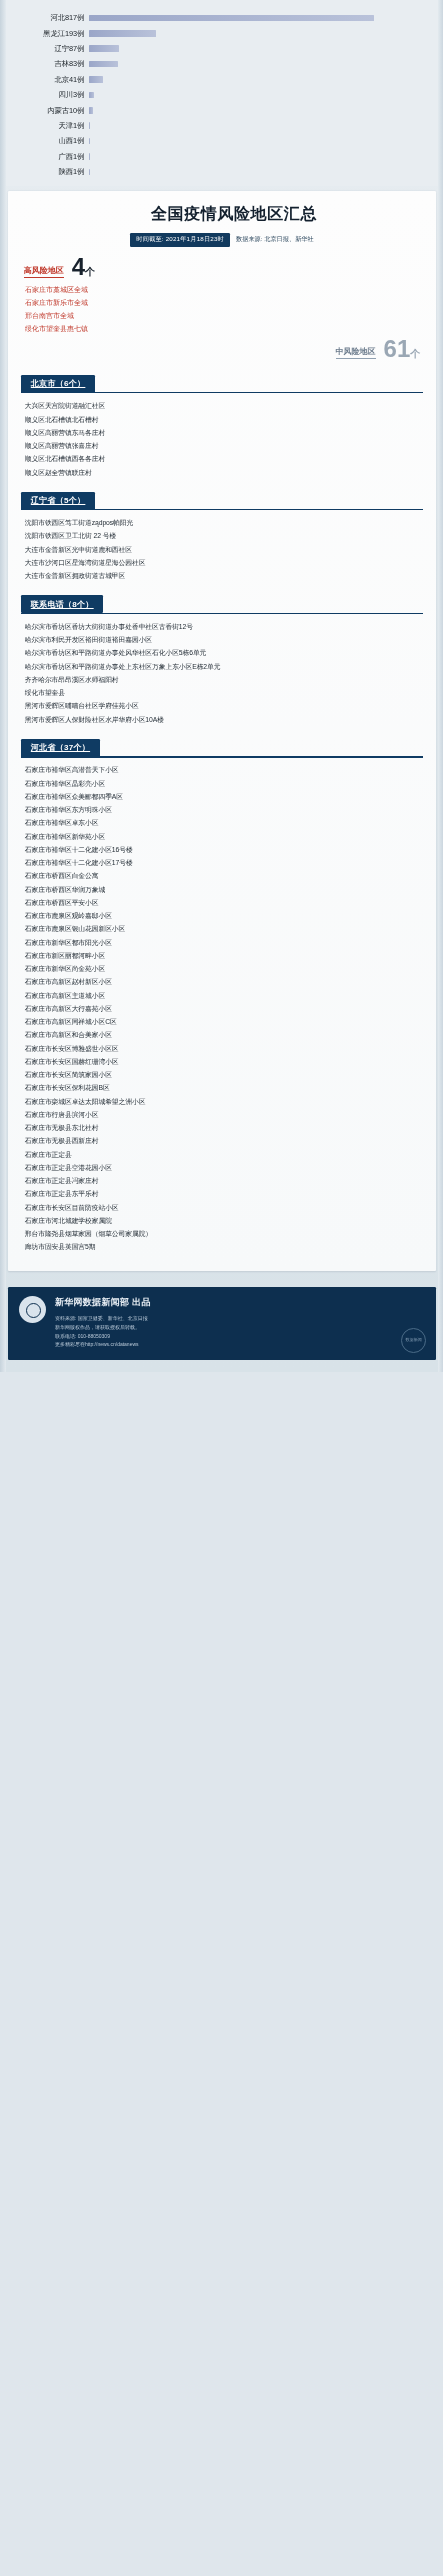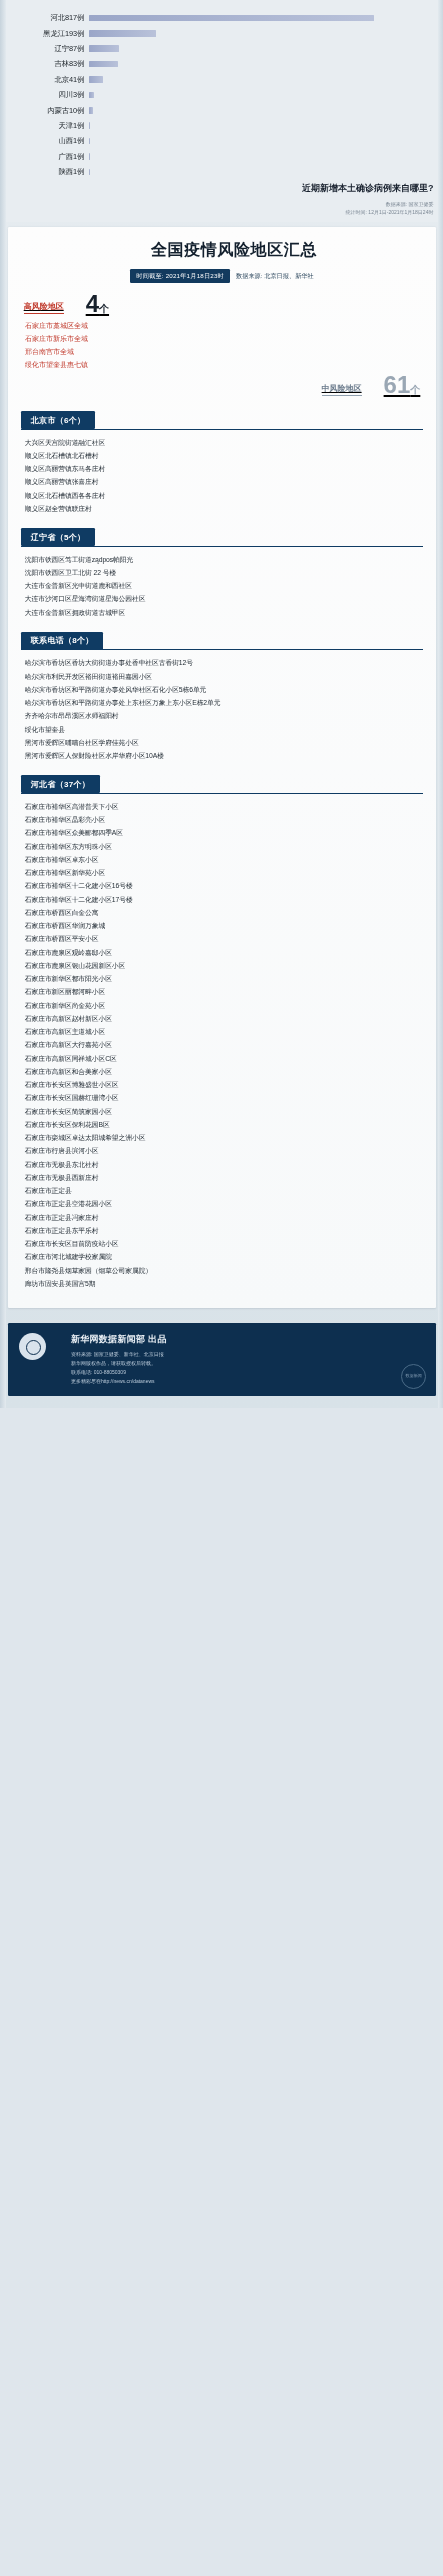--- a/index.html
+++ b/index.html
@@ -94,22 +94,21 @@
     color: #1d3a52;
     font-size: 6.2px;
     padding: 2.4px 0;
   }
 
   
   .risk-block { padding: 0 15.4px; position: relative; }
   .risk-head {
     display: flex;
     align-items: flex-end;
-    gap: 22px;
-    text-decoration: underline;
+    gap: 8px;
   }
   .risk-head.right { justify-content: flex-end; }
   .risk-name-high {
     color: #c0392b;
     font-size: 8px;
     font-weight: bold;
     border-bottom: 1.2px solid #c0392b;
     padding-bottom: 1.2px;
   }
   .risk-name-mid {
@@ -146,20 +145,21 @@
   .prov-group { padding: 0 13px; margin-top: 10.6px; }
   .prov-header {
     display: inline-block;
     background: #0f3b63;
     color: #fff;
     font-size: 8px;
     font-weight: bold;
     padding: 3.5px 9.5px;
     border-radius: 1.2px;
     letter-spacing: 0.3px;
+    text-decoration: underline;
   }
   .prov-line {
     height: 1.2px;
     background: #0f3b63;
     margin-top: -0.6px;
     margin-bottom: 3.5px;
   }
   .prov-items { padding: 2.4px 3.5px 2.4px 3.5px; }
   .prov-items div {
     font-size: 6.8px;
@@ -168,21 +168,21 @@
     letter-spacing: -0.1px;
   }
 
   
   .footer {
     margin: 15.4px 8.3px 0 8.3px;
     background: #0d2f4f;
     border-radius: 1.2px;
     padding: 9.5px 10.6px 10.6px 10.6px;
     display: flex;
-    gap: 25px;
+    gap: 9px;
     position: relative;
   }
   .footer-logo {
     width: 27px; height: 27px;
     border-radius: 50%;
     background: #d9e3ec;
     flex: 0 0 auto;
     position: relative;
   }
   .footer-logo::after {
@@ -296,25 +296,20 @@
             <div class="bar-fill" style="width: 1.2px;"></div>
           </div>
         </div>
         <div class="bar-row">
           <div class="bar-label">陕西1例</div>
           <div class="bar-track">
             <div class="bar-fill" style="width: 1.2px;"></div>
           </div>
         </div>
       </div>
-    <div class="chart-caption">
-      <div class="chart-title-q">近期新增本土确诊病例来自哪里?</div>
-      <div class="chart-src">数据来源: 国家卫健委</div>
-      <div class="chart-src">统计时间: 12月1日-2021年1月18日24时</div>
-    </div>
   </div>
 
   <div class="main-card">
     <div class="main-title">全国疫情风险地区汇总</div>
 
     <div class="meta-bar">
       <div class="meta-pill">时间截至: 2021年1月18日23时</div>
       <div class="meta-plain">数据来源: 北京日报、新华社</div>
     </div>
 

